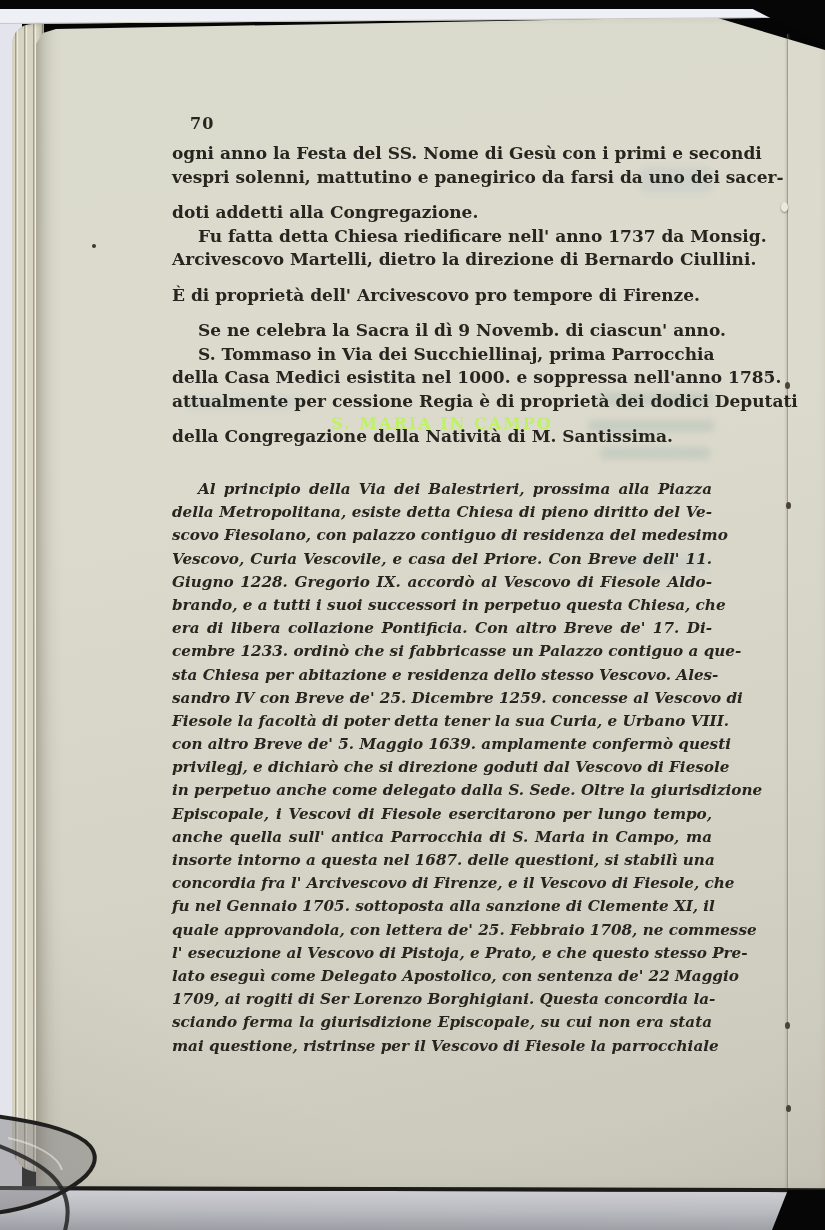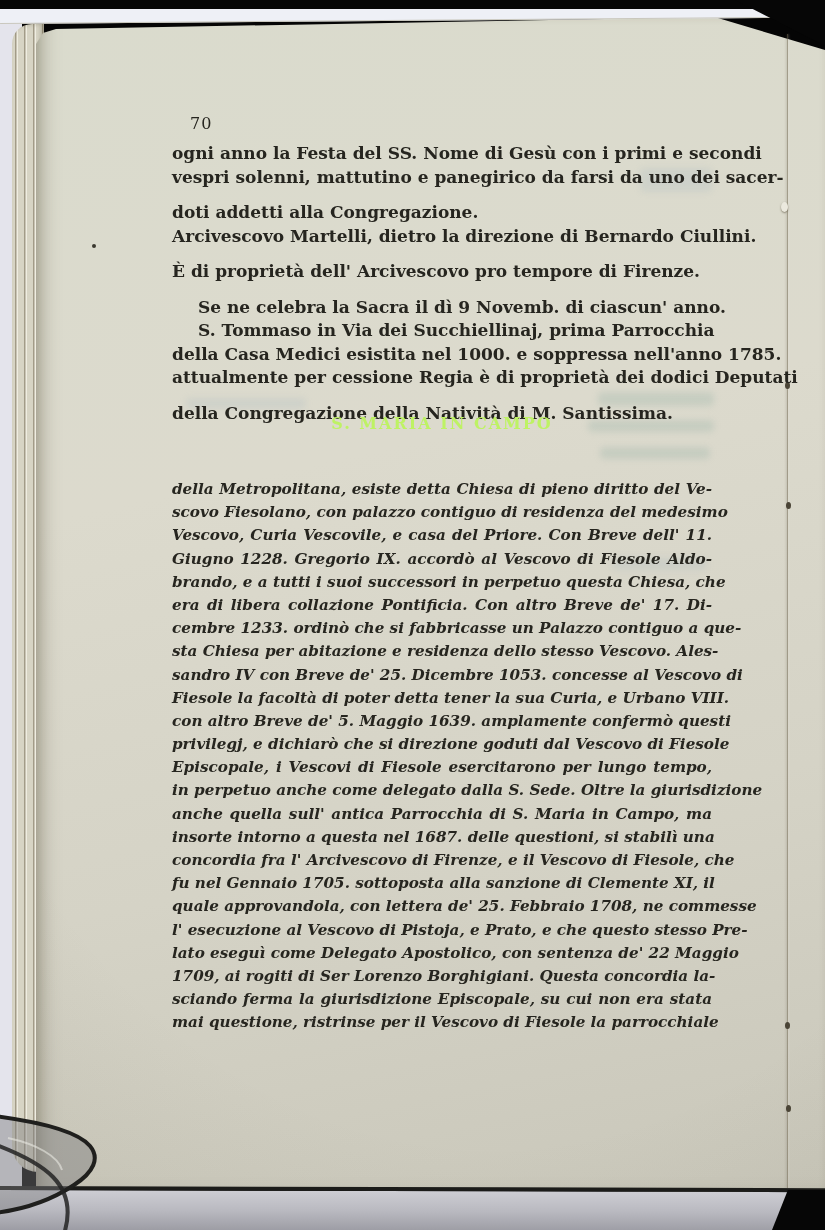--- a/index.html
+++ b/index.html
@@ -32,21 +32,21 @@
   .sm { position:absolute; z-index:4; background:rgba(128,163,155,0.22); filter:blur(3px); border-radius:5px; }
   .sm.b { background:rgba(148,172,186,0.18); }
   
   .crease { position:absolute; left:787px; top:34px; width:1px; height:1154px; background:rgba(115,106,84,0.55); z-index:4;
             box-shadow:1px 0 2px rgba(255,255,255,0.25), -1px 0 2px rgba(80,72,52,0.25); }
   .stitch { position:absolute; width:5px; height:7px; border-radius:50%; background:#4a4436; z-index:4; }
   .nick { position:absolute; width:7px; height:10px; border-radius:50%; background:#ebe9de; box-shadow:0 1px 2px rgba(80,72,52,0.6); z-index:4; }
   .speck { position:absolute; width:4px; height:4px; border-radius:50%; background:#3a382f; z-index:4; }
   
   .textlayer { position:absolute; inset:0; z-index:5; color:#26251f; }
-  .pageno { position:absolute; left:190px; top:114px; font-weight:normal; font-size:16px; letter-spacing:1px; }
+  .pageno { position:absolute; left:190px; top:114px; font-weight:bold; font-size:16px; letter-spacing:1px; }
   .col { position:absolute; left:172px; width:540px; }
   .ln { text-align:justify; text-align-last:justify; white-space:nowrap; overflow:visible; }
   .ln.e { text-align-last:left;margin-top:12px; }
   .ln.ind { text-indent:26px; }
   .rm { font-weight:bold; font-size:17px; height:23.5px; line-height:23.5px; }
   .it { font-style:italic; font-weight:bold; font-size:15.2px; height:23.2px; line-height:23.2px; }
   .head { position:absolute; left:172px; top:414px; width:540px; text-align:center;
           font-weight:bold; font-size:16px; letter-spacing:2px; color:#bef264; }
   
   .sliver { position:absolute; left:0; top:8px; width:772px; height:15px; background:#eef0f6;
@@ -87,46 +87,48 @@
   <div class="stitch" style="left:786px;top:1105px;"></div>
   <div class="speck" style="left:92px;top:244px;"></div>
 
   <div class="textlayer">
     <div class="pageno">70</div>
 
     <div class="col" style="top:142px;">
       <div class="ln rm j">ogni anno la Festa del SS. Nome di Gesù con i primi e secondi</div>
       <div class="ln rm j">vespri solenni, mattutino e panegirico da farsi da uno dei sacer-</div>
       <div class="ln rm e">doti addetti alla Congregazione.</div>
+      <div class="ln rm j ind">Fu fatta detta Chiesa riedificare nell' anno 1737 da Monsig.</div>
       <div class="ln rm j">Arcivescovo Martelli, dietro la direzione di Bernardo Ciullini.</div>
       <div class="ln rm e">È di proprietà dell' Arcivescovo pro tempore di Firenze.</div>
       <div class="ln rm e ind">Se ne celebra la Sacra il dì 9 Novemb. di ciascun' anno.</div>
       <div class="ln rm j ind">S. Tommaso in Via dei Succhiellinaj, prima Parrocchia</div>
       <div class="ln rm j">della Casa Medici esistita nel 1000. e soppressa nell'anno 1785.</div>
       <div class="ln rm j">attualmente per cessione Regia è di proprietà dei dodici Deputati</div>
       <div class="ln rm e">della Congregazione della Natività di M. Santissima.</div>
     </div>
 
     <div class="head">S. MARIA IN CAMPO</div>
 
     <div class="col" style="top:478px;">
+      <div class="ln it j ind">Al principio della Via dei Balestrieri, prossima alla Piazza</div>
       <div class="ln it j">della Metropolitana, esiste detta Chiesa di pieno diritto del Ve-</div>
       <div class="ln it j">scovo Fiesolano, con palazzo contiguo di residenza del medesimo</div>
       <div class="ln it j">Vescovo, Curia Vescovile, e casa del Priore. Con Breve dell' 11.</div>
       <div class="ln it j">Giugno 1228. Gregorio IX. accordò al Vescovo di Fiesole Aldo-</div>
       <div class="ln it j">brando, e a tutti i suoi successori in perpetuo questa Chiesa, che</div>
       <div class="ln it j">era di libera collazione Pontificia. Con altro Breve de' 17. Di-</div>
       <div class="ln it j">cembre 1233. ordinò che si fabbricasse un Palazzo contiguo a que-</div>
       <div class="ln it j">sta Chiesa per abitazione e residenza dello stesso Vescovo. Ales-</div>
-      <div class="ln it j">sandro IV con Breve de' 25. Dicembre 1053. concesse al Vescovo di</div>
+      <div class="ln it j">sandro IV con Breve de' 25. Dicembre 1259. concesse al Vescovo di</div>
       <div class="ln it j">Fiesole la facoltà di poter detta tener la sua Curia, e Urbano VIII.</div>
       <div class="ln it j">con altro Breve de' 5. Maggio 1639. amplamente confermò questi</div>
       <div class="ln it j">privilegj, e dichiarò che si direzione goduti dal Vescovo di Fiesole</div>
+      <div class="ln it j">in perpetuo anche come delegato dalla S. Sede. Oltre la giurisdizione</div>
       <div class="ln it j">Episcopale, i Vescovi di Fiesole esercitarono per lungo tempo,</div>
-      <div class="ln it j">in perpetuo anche come delegato dalla S. Sede. Oltre la giurisdizione</div>
       <div class="ln it j">anche quella sull' antica Parrocchia di S. Maria in Campo, ma</div>
       <div class="ln it j">insorte intorno a questa nel 1687. delle questioni, si stabilì una</div>
       <div class="ln it j">concordia fra l' Arcivescovo di Firenze, e il Vescovo di Fiesole, che</div>
       <div class="ln it j">fu nel Gennaio 1705. sottoposta alla sanzione di Clemente XI, il</div>
       <div class="ln it j">quale approvandola, con lettera de' 25. Febbraio 1708, ne commesse</div>
       <div class="ln it j">l' esecuzione al Vescovo di Pistoja, e Prato, e che questo stesso Pre-</div>
       <div class="ln it j">lato eseguì come Delegato Apostolico, con sentenza de' 22 Maggio</div>
       <div class="ln it j">1709, ai rogiti di Ser Lorenzo Borghigiani. Questa concordia la-</div>
       <div class="ln it j">sciando ferma la giurisdizione Episcopale, su cui non era stata</div>
       <div class="ln it j">mai questione, ristrinse per il Vescovo di Fiesole la parrocchiale</div>

